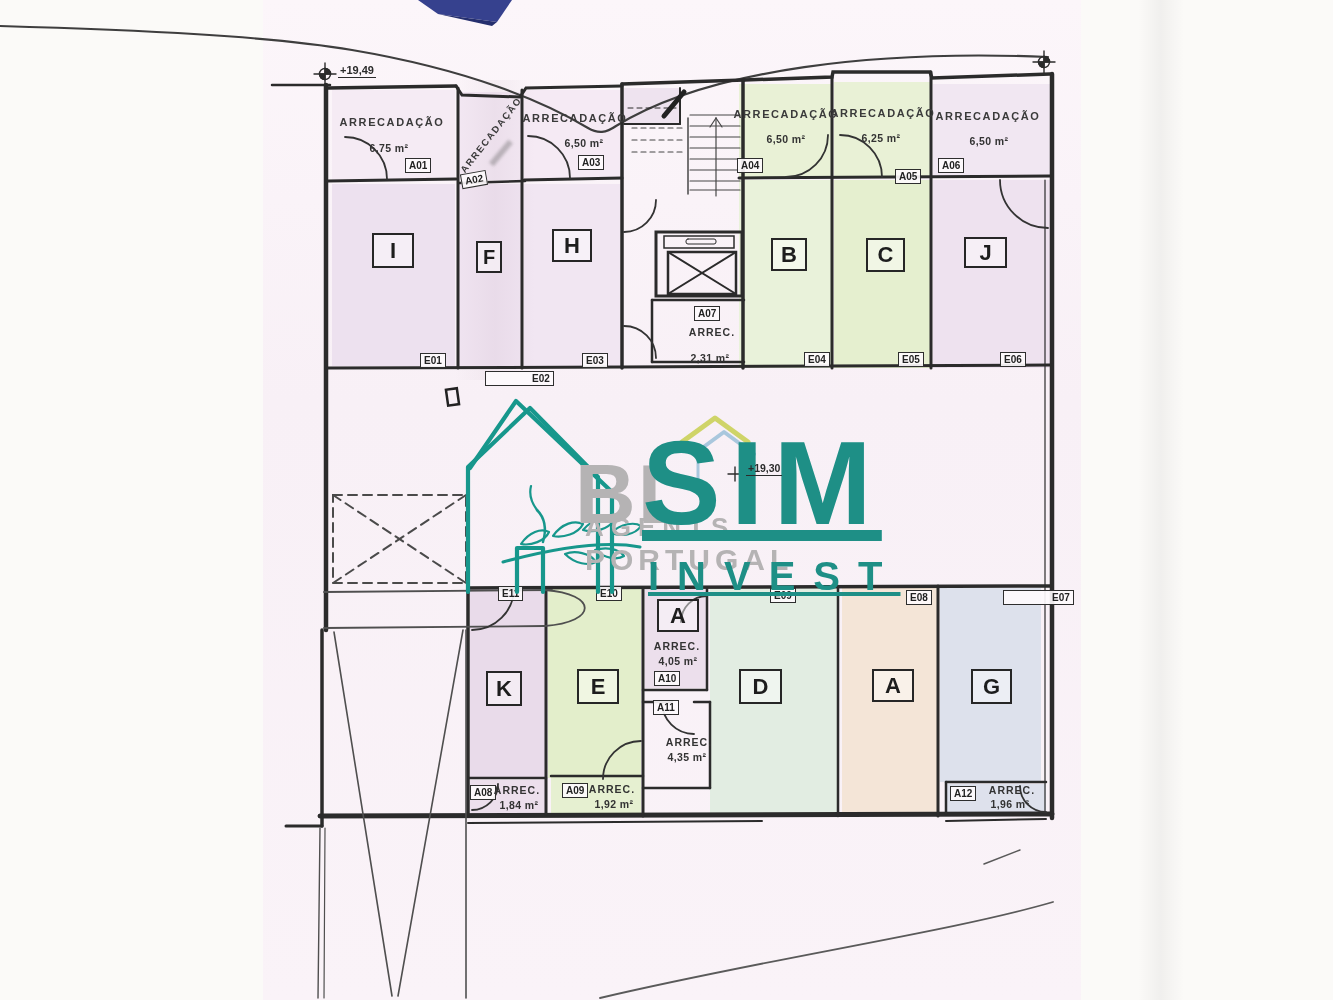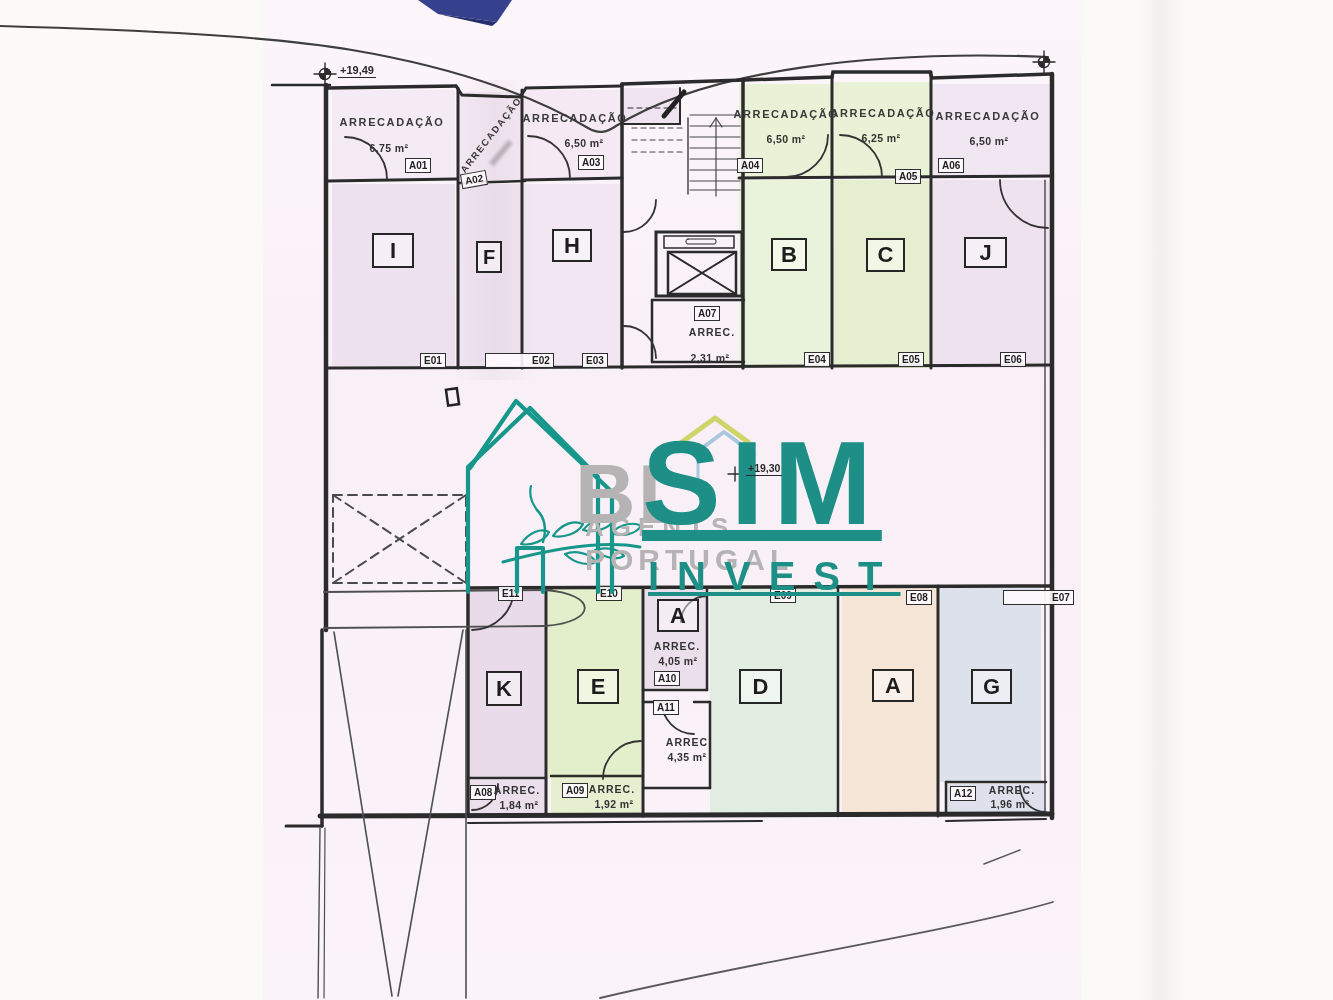--- a/index.html
+++ b/index.html
@@ -231,21 +231,21 @@
   <span class="lbl area cx" style="left:989px;top:135px;">6,50 m²</span>
   <span class="lbl tag" style="left:938px;top:158px;">A06</span>
 
   <span class="lbl tag" style="left:694px;top:306px;">A07</span>
   <span class="lbl arrs cx" style="left:712px;top:326px;">ARREC.</span>
   <span class="lbl area cx" style="left:710px;top:352px;">2,31 m²</span>
 
   <div class="lbl lbox" style="left:372px;top:233px;width:38px;height:31px;line-height:31px;">I</div>
   <span class="lbl tag" style="left:420px;top:353px;">E01</span>
   <div class="lbl lbox" style="left:476px;top:241px;width:22px;height:28px;line-height:28px;font-size:20px;">F</div>
-  <span class="lbl tag" style="left:485px;top:353px;padding-left:46px;">E02</span>
+  <span class="lbl tag" style="left:485px;top:371px;padding-left:46px;">E02</span>
   <div class="lbl lbox" style="left:552px;top:229px;width:36px;height:29px;line-height:29px;">H</div>
   <span class="lbl tag" style="left:582px;top:353px;">E03</span>
   <div class="lbl lbox" style="left:771px;top:238px;width:32px;height:29px;line-height:29px;">B</div>
   <span class="lbl tag" style="left:804px;top:352px;">E04</span>
   <div class="lbl lbox" style="left:866px;top:238px;width:35px;height:30px;line-height:30px;">C</div>
   <span class="lbl tag" style="left:898px;top:352px;">E05</span>
   <div class="lbl lbox" style="left:964px;top:237px;width:39px;height:27px;line-height:27px;">J</div>
   <span class="lbl tag" style="left:1000px;top:352px;">E06</span>
 
   <span class="lbl tag" style="left:498px;top:586px;">E11</span>

